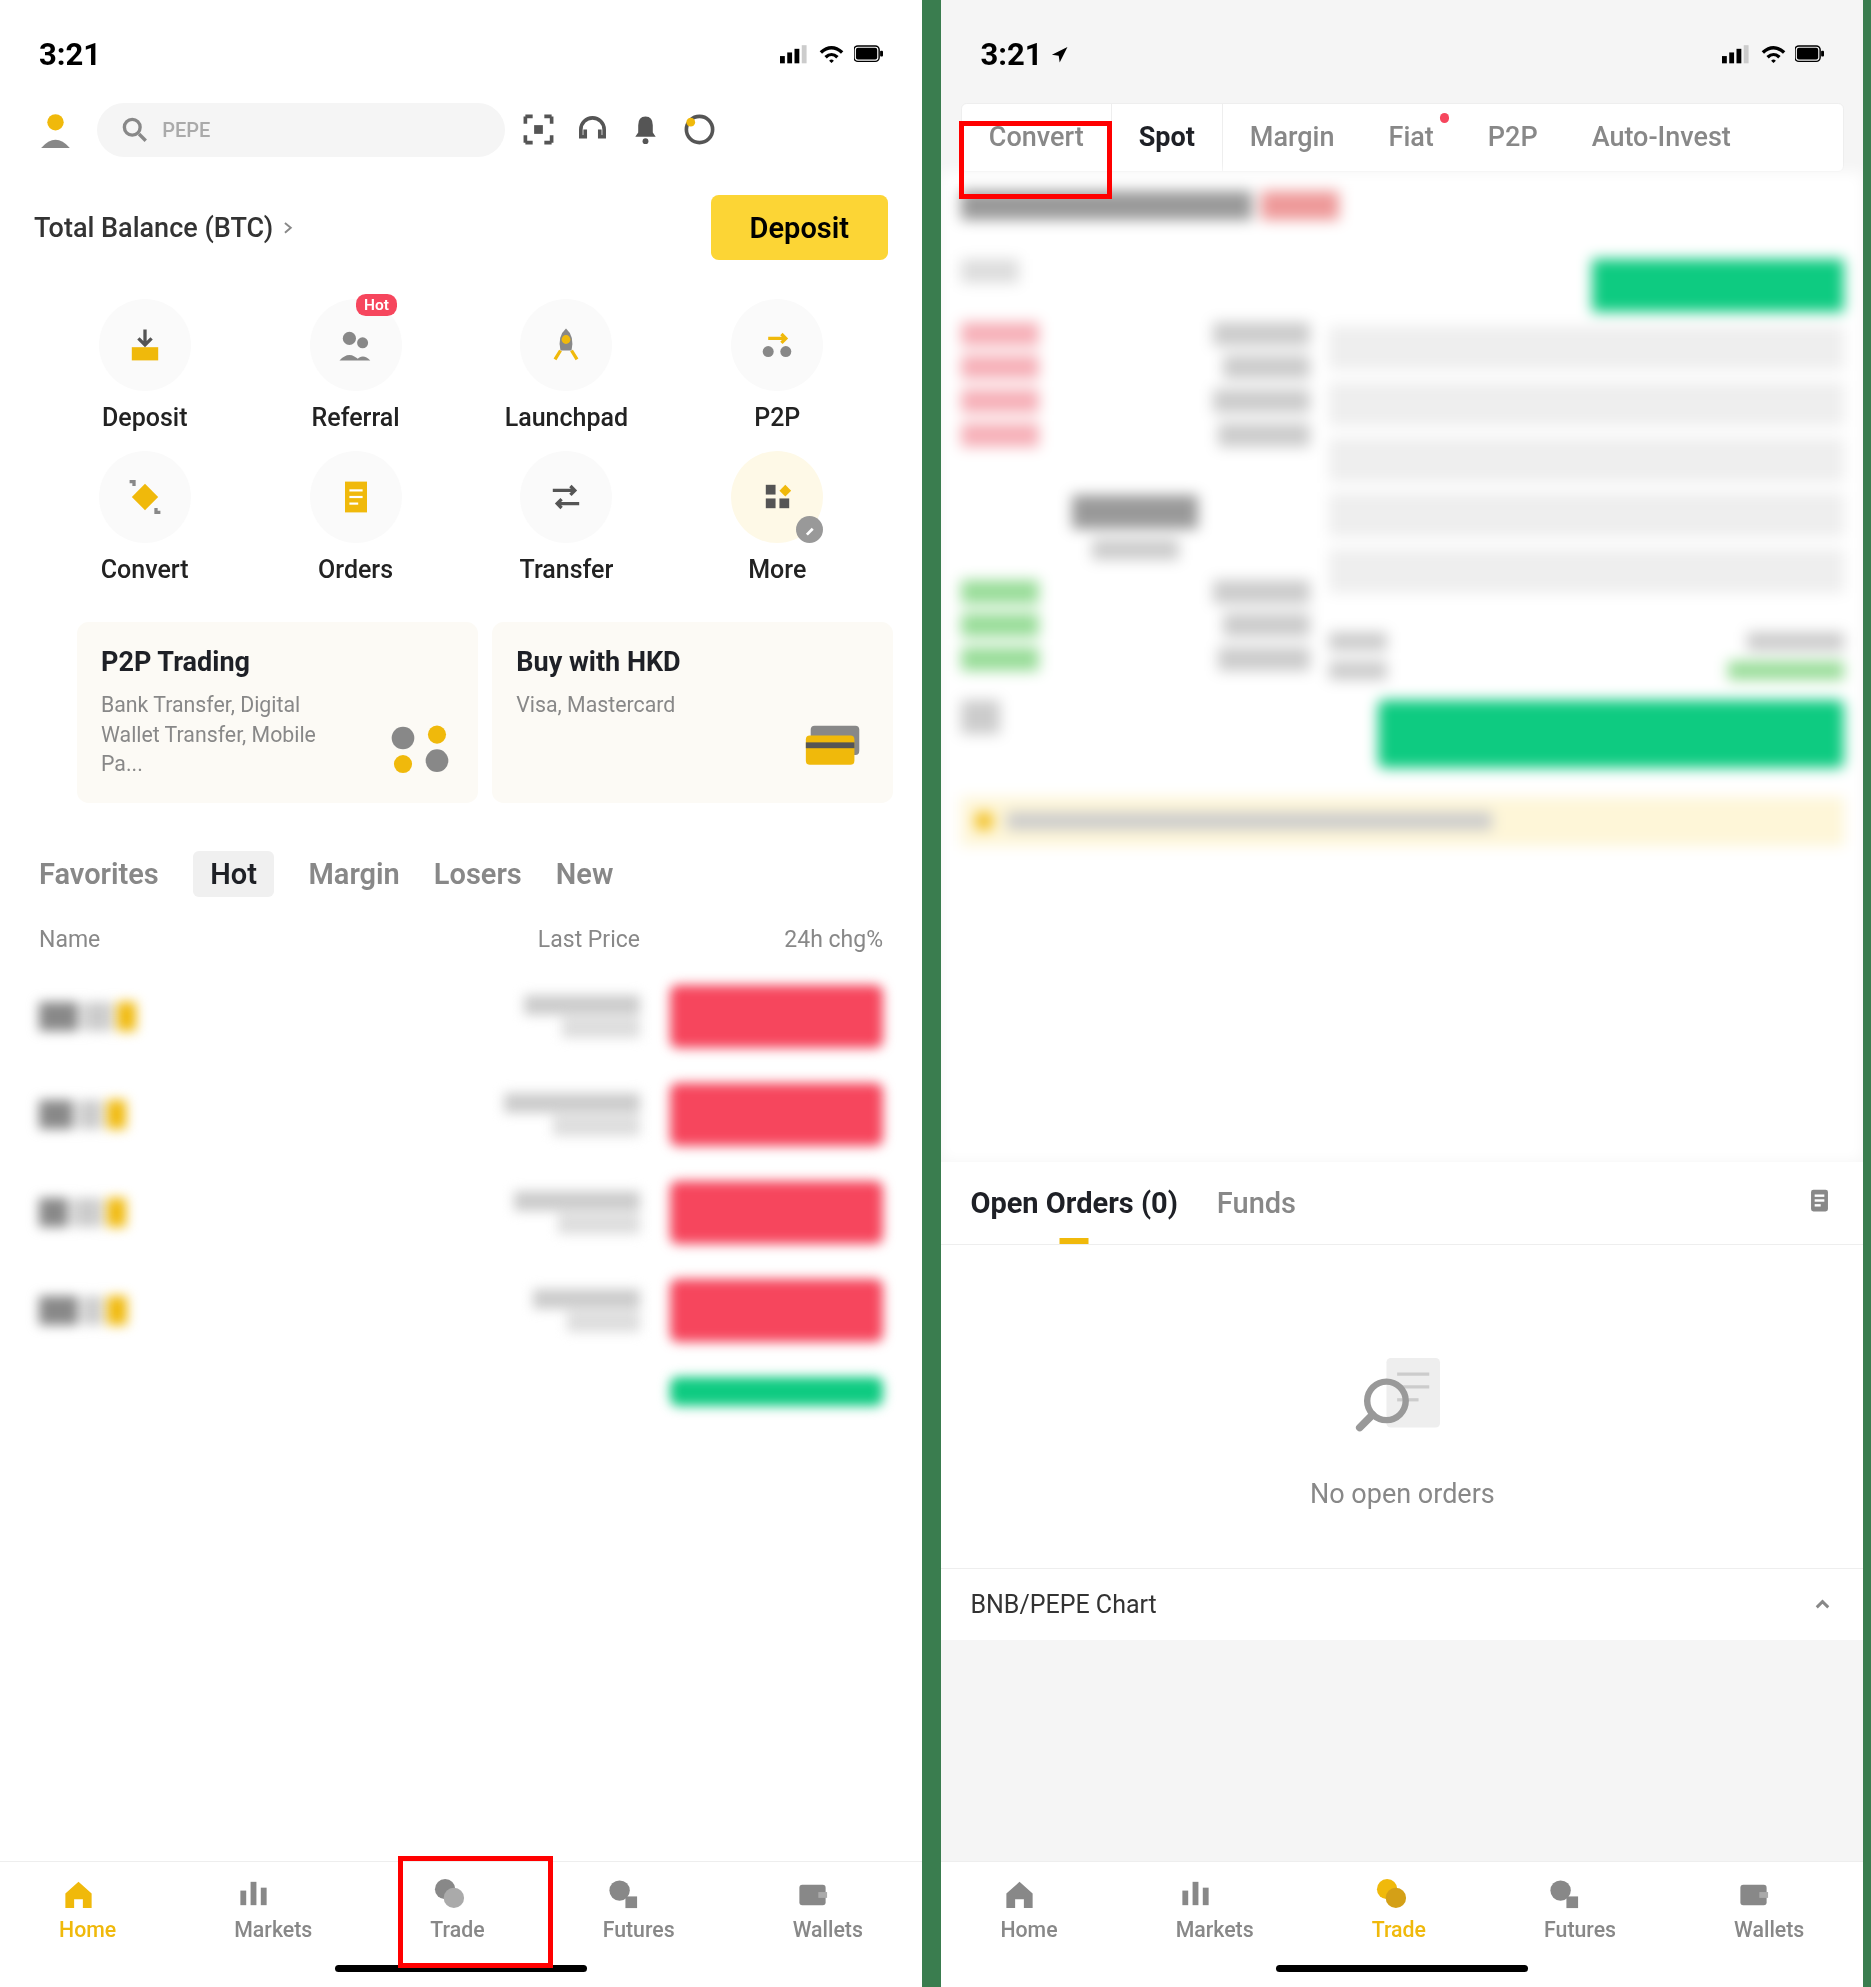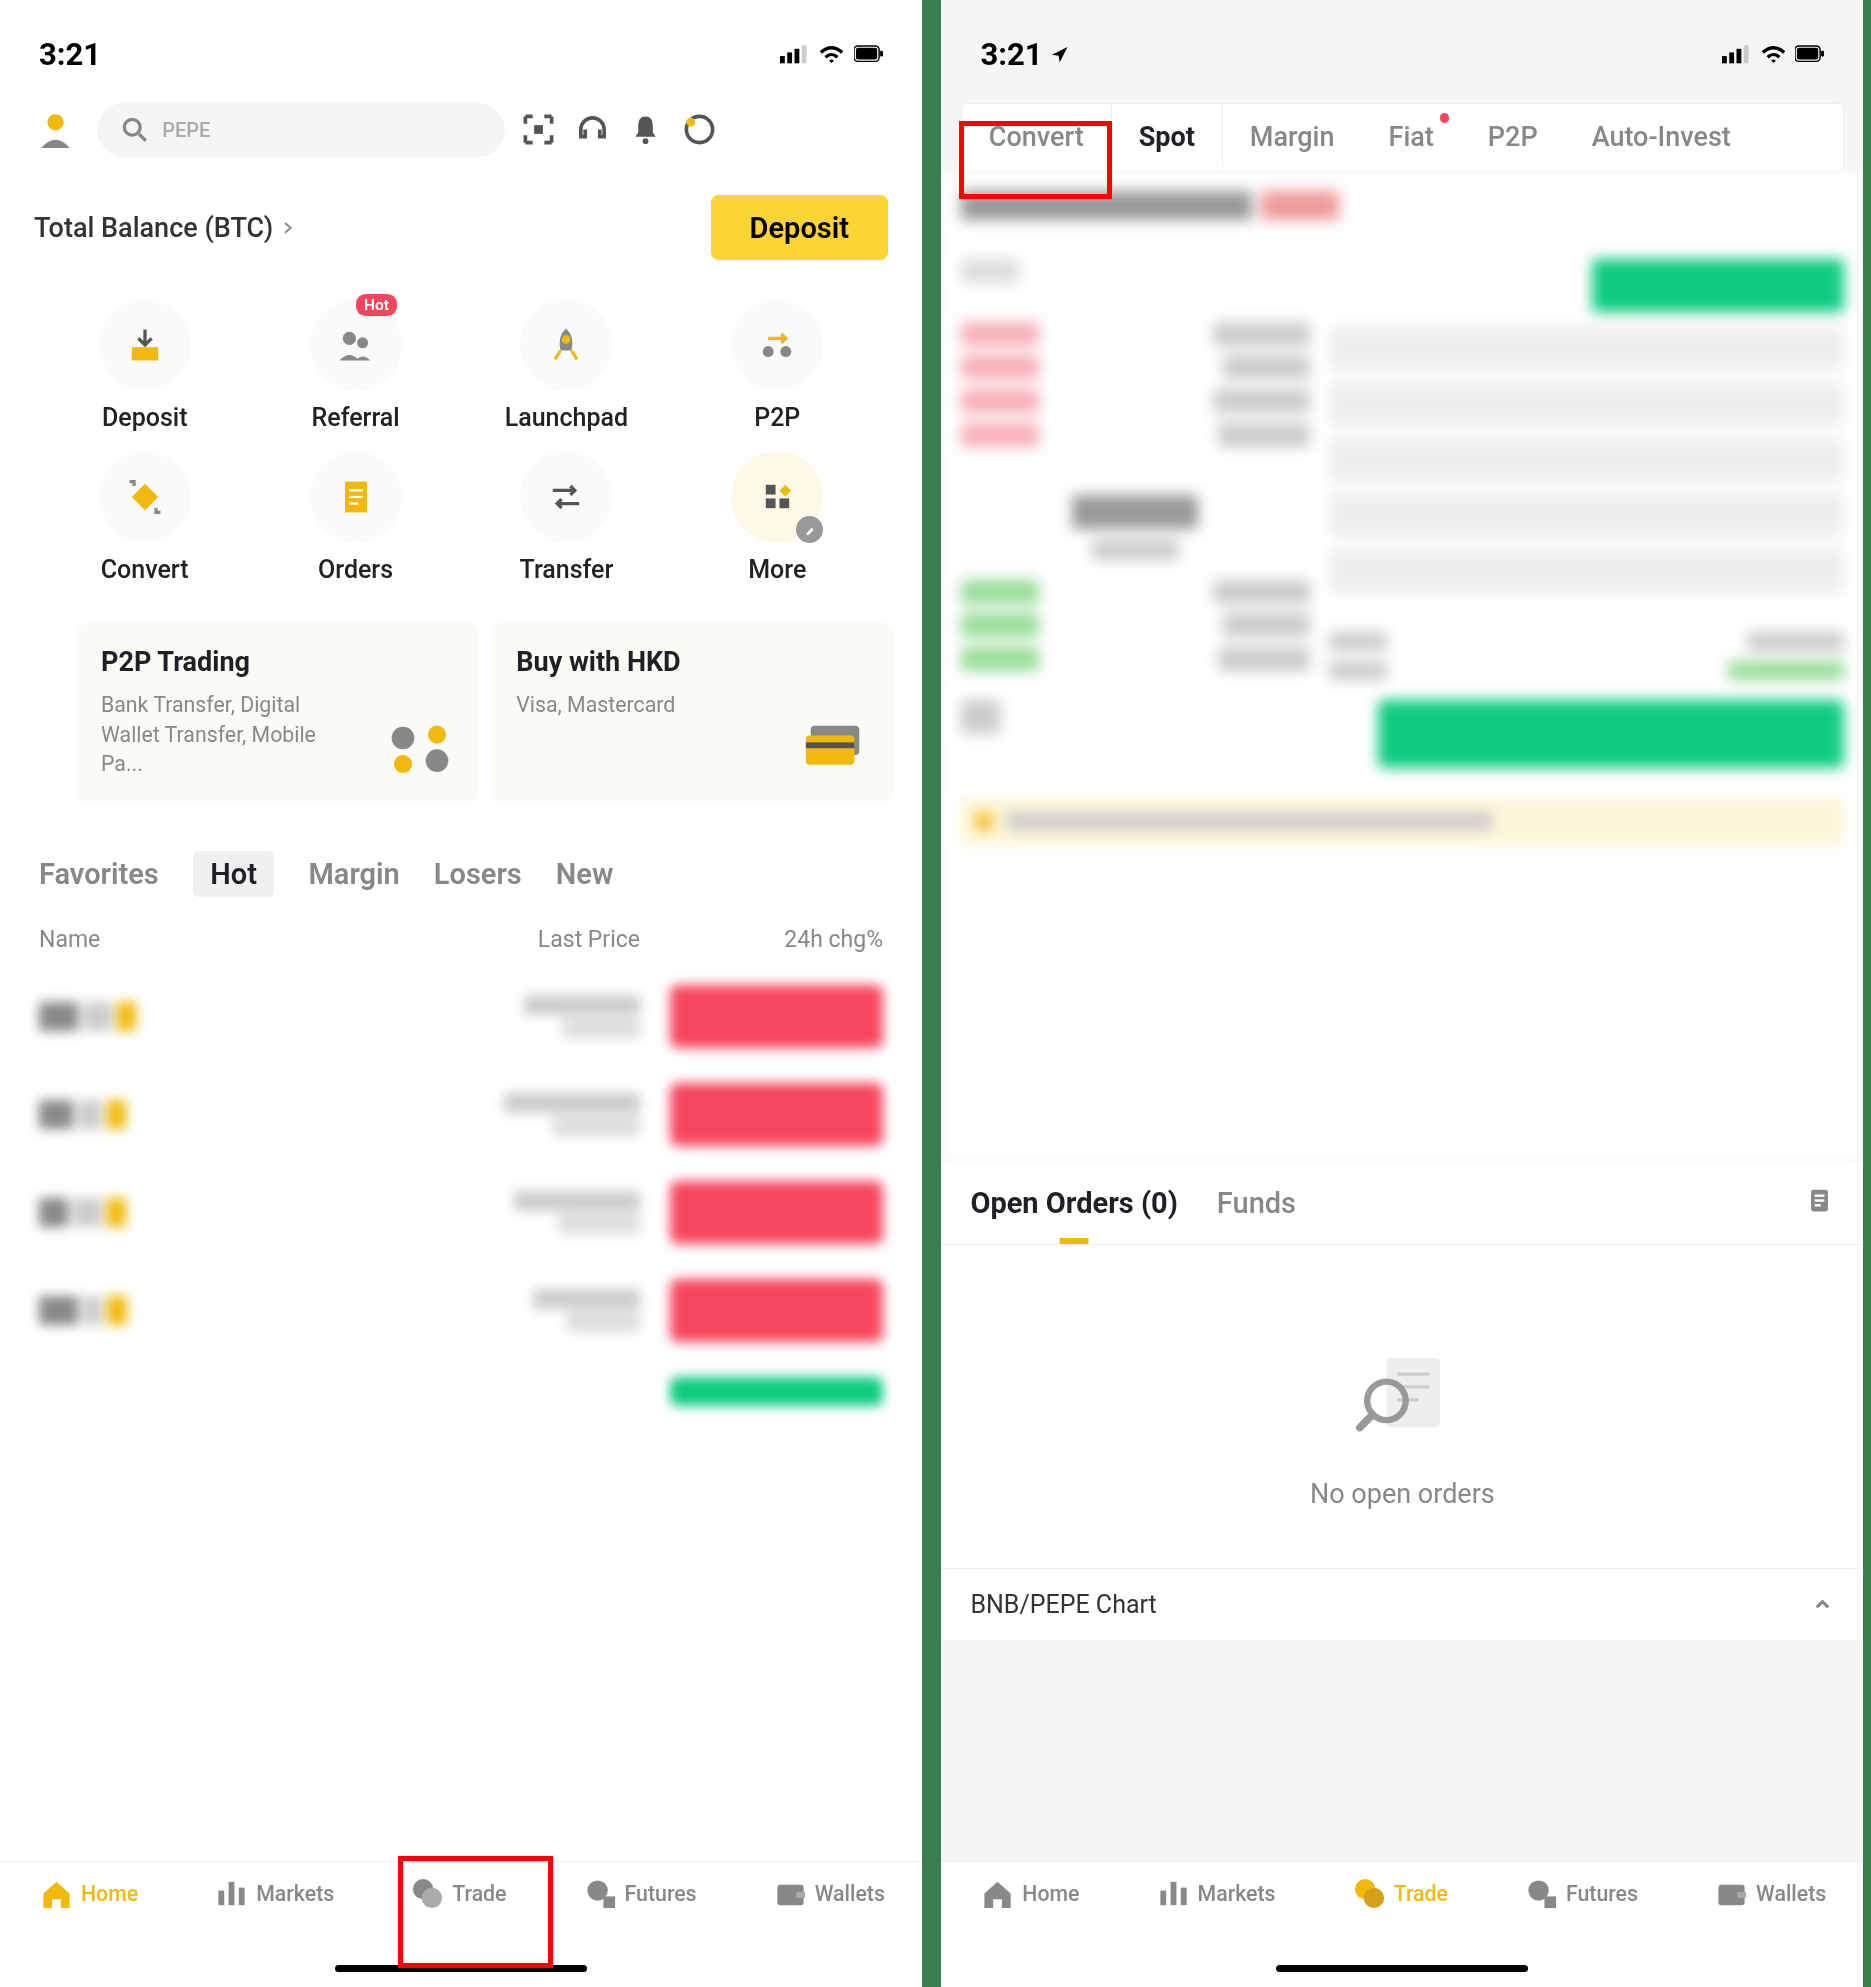--- a/index.html
+++ b/index.html
@@ -49,21 +49,21 @@
 .blur-box { filter: blur(5.8px); }
 .coin-cell { flex: 1; display: flex; gap: 4.9px; }
 .coin-pixel { width: 19.4px; height: 29px; }
 .price-cell { width: 272px; text-align: right; }
 .price-line { height: 19.4px; margin: 3.9px 0; margin-left: auto; }
 .chg-cell { width: 243px; display: flex; justify-content: flex-end; }
 .chg-box { width: 213px; height: 63px; background: #f6465d; border-radius: 7.8px; }
 .chg-box.green { background: #0ecb81; }
 
 .bottom-nav { position: absolute; bottom: 0; left: 0; right: 0; height: 126px; background: #fff; display: flex; justify-content: space-around; align-items: flex-start; padding-top: 11.6px; border-top: 1px solid #eee; }
-.nav-item { display: flex; flex-direction: row; align-items: center; gap: 4.9px; color: #888; position: relative; }
+.nav-item { display: flex; flex-direction: column; gap: 4.9px; color: #888; position: relative; }
 .nav-item.active { color: #F0B90B; }
 .nav-icon { width: 39px; height: 39px; display: flex; align-items: center; justify-content: center; }
 .nav-label { font-size: 21.3px; font-weight: 500; }
 .home-indicator { position: absolute; bottom: 14.6px; left: 50%; transform: translateX(-50%); width: 252px; height: 7.8px; background: #000; border-radius: 3.9px; }
 
 .red-highlight { border: 5.8px solid #ff0000; position: absolute; pointer-events: none; }
 .highlight-trade { bottom: 19.4px; left: 398px; width: 155px; height: 112px; }
 .highlight-convert { top: 121px; left: 17.5px; width: 153px; height: 78px; }
 
 

